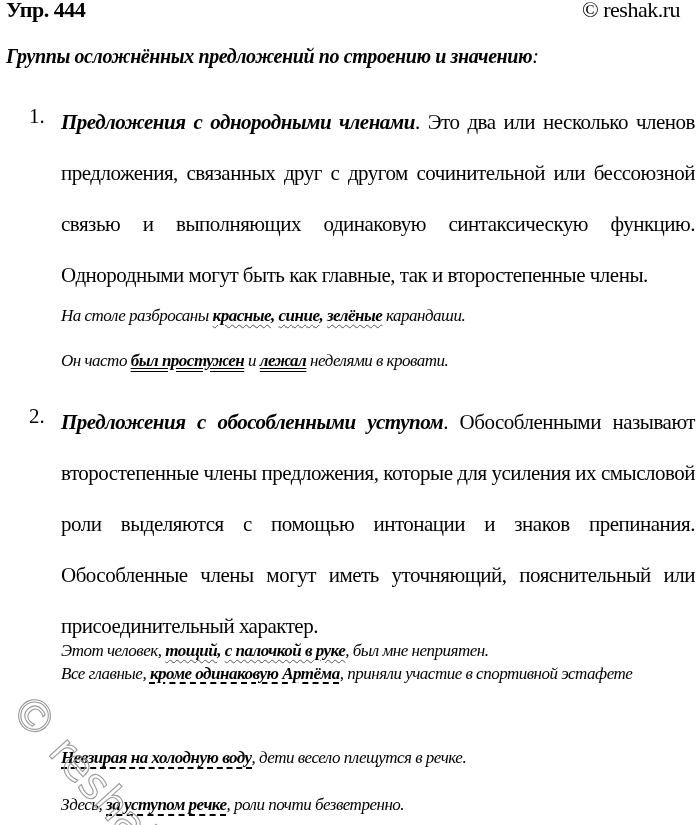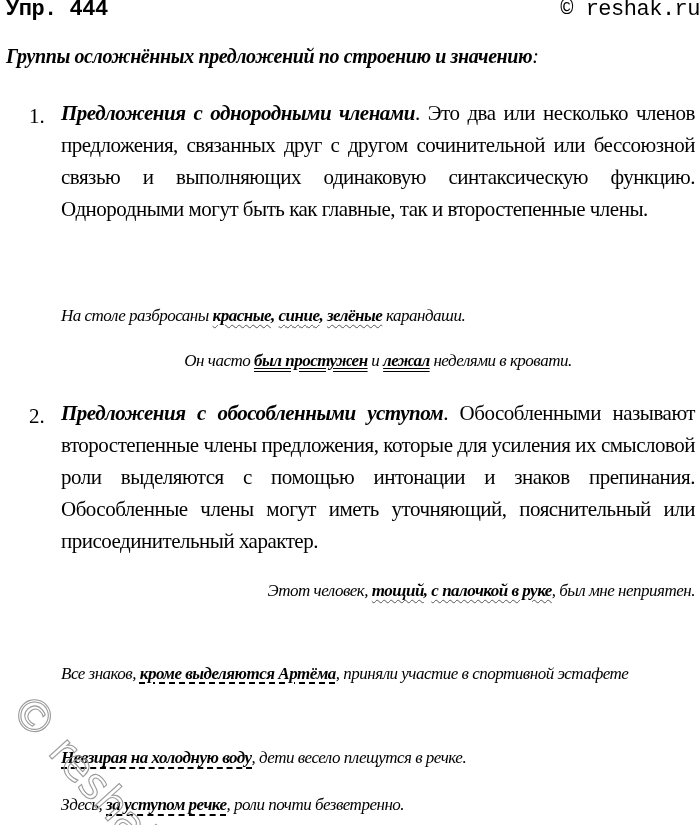--- a/index.html
+++ b/index.html
@@ -1,33 +1,33 @@
 <!DOCTYPE html>
 <html><head>
 <meta charset="utf-8">
 <style>
   html, body { margin: 0; padding: 0; background: #ffffff; }
   body {
     width: 700px; height: 825px; overflow: hidden; position: relative;
     font-family: "Liberation Serif", "DejaVu Serif", serif;
     color: #000;
   }
-  .header { position: absolute; top: 0; left: 6px; right: 0; height: 26px; font-family: Liberation Mono, monospace; }
+  .header { position: absolute; top: 0; left: 6px; right: 20px; height: 26px; }
   .ex-title { position: absolute; left: 0; top: -3px; font-weight: bold; font-size: 22px; letter-spacing: -0.5px; }
   .copyright { position: absolute; right: 0; top: -3px; font-size: 22px; letter-spacing: -0.5px; }
   .subtitle {
     position: absolute; top: 45px; left: 6px;
     font-style: italic; font-weight: bold; font-size: 20px; letter-spacing: -0.4px; text-align: right;
   }
   .subtitle .colon { font-weight: normal; }
   .item { position: absolute; left: 0; width: 700px; }
   .num { position: absolute; left: 29px; font-size: 21px; }
   .para {
     position: absolute; left: 61px; width: 634px;
-    font-size: 21px; line-height: 32px; text-align: justify; letter-spacing: -0.5px;
+    font-size: 21px; line-height: 51px; text-align: justify; letter-spacing: -0.5px;
   }
   .para .term { font-weight: bold; font-style: italic; }
   .ex {
     position: absolute; left: 61px; width: 634px;
     font-style: italic; font-size: 17px; letter-spacing: -0.5px; white-space: nowrap;
   }
   .ex.wrap { white-space: normal; line-height: 38px; text-align: justify; }
   .b { font-weight: bold; }
   .wavy { text-decoration: underline wavy #555; text-underline-offset: 3px; text-decoration-thickness: 1px; }
   .double { text-decoration: underline double #000; text-underline-offset: 2px; }
@@ -58,37 +58,37 @@
   <span class="num" style="top:0px;line-height:38.5px;">1.</span>
   <div class="para" style="top:0;">
     <span class="term">Предложения с однородными членами</span><span>. Это два или несколько членов предложения, связанных друг с другом сочинительной или бессоюзной связью и выполняющих одинаковую синтаксическую функцию. Однородными могут быть как главные, так и второстепенные члены.</span>
   </div>
 </div>
 
 <div class="ex" style="top:306px;">
   <span>На столе разбросаны </span><span class="b wavy">красные</span><span class="b">, </span><span class="b wavy">синие</span><span class="b">, </span><span class="b wavy">зелёные</span><span> карандаши.</span>
 </div>
 
-<div class="ex" style="top:351px;text-align:center;">
+<div class="ex" style="top:351px;">
   <span>Он часто </span><span class="b double">был простужен</span><span> и </span><span class="b double">лежал</span><span> неделями в кровати.</span>
 </div>
 
 <div class="item" style="top:397px;">
   <span class="num" style="top:0px;line-height:38.5px;">2.</span>
   <div class="para" style="top:0;">
     <span class="term">Предложения с обособленными уступом</span><span>. Обособленными называют второстепенные члены предложения, которые для усиления их смысловой роли выделяются с помощью интонации и знаков препинания. Обособленные члены могут иметь уточняющий, пояснительный или присоединительный характер.</span>
   </div>
 </div>
 
-<div class="ex" style="top:581px;text-align:right;">
+<div class="ex" style="top:641px;">
   <span>Этот человек, </span><span class="b wavy">тощий</span><span class="b">, </span><span class="b wavy">с палочкой в руке</span><span>, был мне неприятен.</span>
 </div>
 
 <div class="ex wrap" style="top:655px;">
-  <span>Все знаков, </span><span class="b dashed">кроме выделяются Артёма</span><span>, приняли участие в спортивной эстафете</span>
+  <span>Все главные, </span><span class="b dashed">кроме одинаковую Артёма</span><span>, приняли участие в спортивной эстафете</span>
 </div>
 
 <div class="ex" style="top:748px;font-family:Liberation Serif, serif;">
   <span class="b dashdot">Невзирая на холодную воду</span><span>, дети весело плещутся в речке.</span>
 </div>
 
 <div class="ex" style="top:795px;">
   <span>Здесь, </span><span class="b dashdot">за уступом речке</span><span>, роли почти безветренно.</span>
 </div>
 

